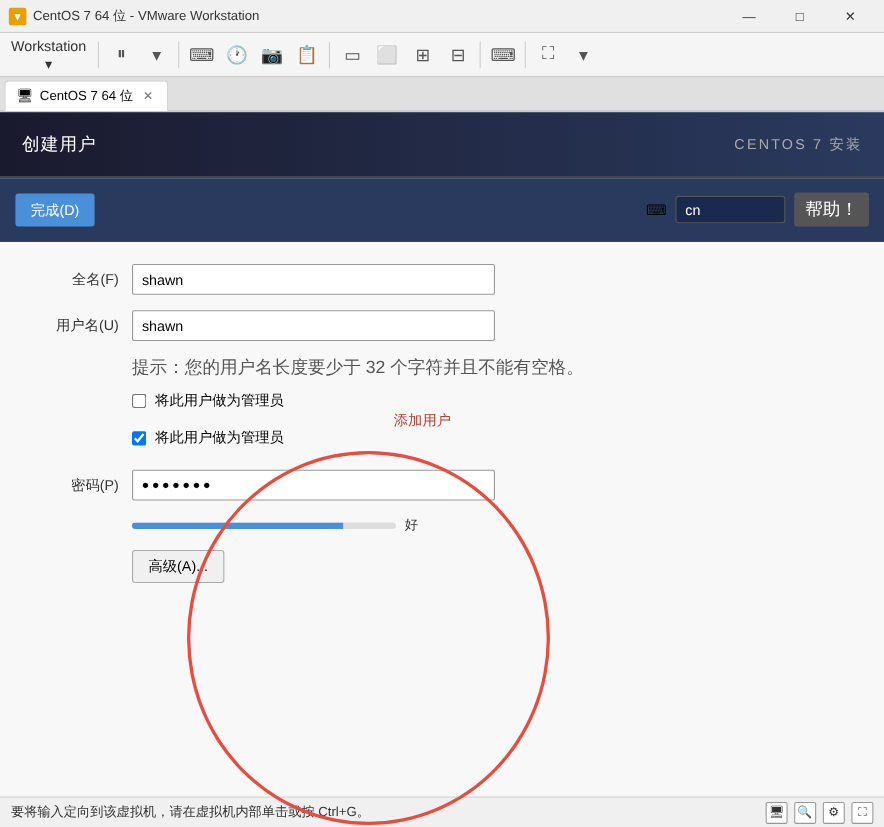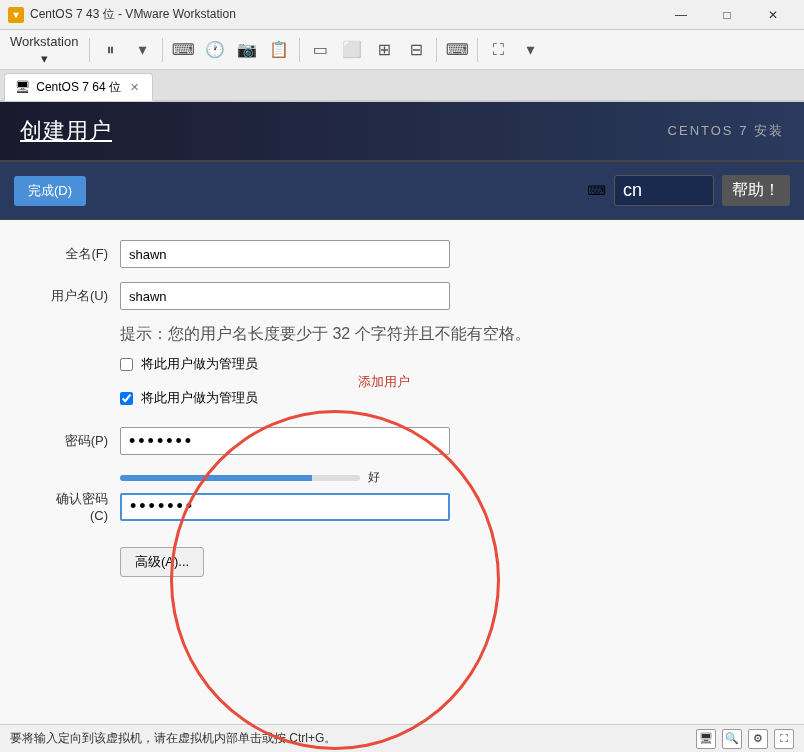--- a/index.html
+++ b/index.html
@@ -89,25 +89,24 @@
     .installer-header {
       background: linear-gradient(to right, #1a1a2e, #2a3a5e);
       height: 60px;
       display: flex;
       align-items: center;
       padding: 0 20px;
       border-bottom: 2px solid #444;
     }
     .installer-title {
       color: white;
-      font-size: 22px;
+      font-size: 16px;
       font-weight: 300;
       letter-spacing: 1px;
       flex: 1;
-      text-decoration: underline;
     }
     .installer-subtitle {
       color: #aaa;
       font-size: 13px;
       letter-spacing: 2px;
     }
 
     
     .installer-toolbar {
       background: #2a3a5e;
@@ -132,21 +131,21 @@
       display: flex;
       align-items: center;
       gap: 8px;
     }
     .lang-input {
       background: #1a2a4e;
       border: 1px solid #555;
       color: white;
       padding: 4px 8px;
       border-radius: 3px;
-      font-size: 18px;
+      font-size: 13px;
       width: 100px;
     }
     .help-btn {
       background: #555;
       color: white;
       border: none;
       padding: 5px 10px;
       border-radius: 3px;
       cursor: pointer;
       font-size: 16px;
@@ -292,21 +291,21 @@
       border: 2px solid #4a90d9;
     }
   </style>
 </head>
 <body>
 
 <div class="title-bar">
   <div class="title-icon">
     <span>▾</span>
   </div>
-  <span class="title-text">CentOS 7 43 位 - VMware Workstation</span>
+  <span class="title-text">CentOS 7 64 位 - VMware Workstation</span>
   <div class="win-controls">
     <button class="win-btn">—</button>
     <button class="win-btn">□</button>
     <button class="win-btn close">✕</button>
   </div>
 </div>
 
 <div class="toolbar">
   <div class="toolbar-item">
     <span>Workstation</span>
@@ -391,24 +390,20 @@
       <input class="form-input pwd-input" type="password" value="1234567" style="">
     </div>
 
     <div class="password-strength">
       <div class="strength-bar">
         <div class="strength-fill"></div>
       </div>
       <span class="strength-label">好</span>
     </div>
 
-    <div class="form-row">
-      <div class="form-label">确认密码(C)</div>
-      <input class="form-input pwd-input confirm-password-input" type="password" value="1234567" style="">
-    </div>
 
     <div>
       <button class="advanced-btn">高级(A)...</button>
     </div>
 
     <div class="red-circle"></div>
   </div>
 </div>
 
 <div class="status-bar">

